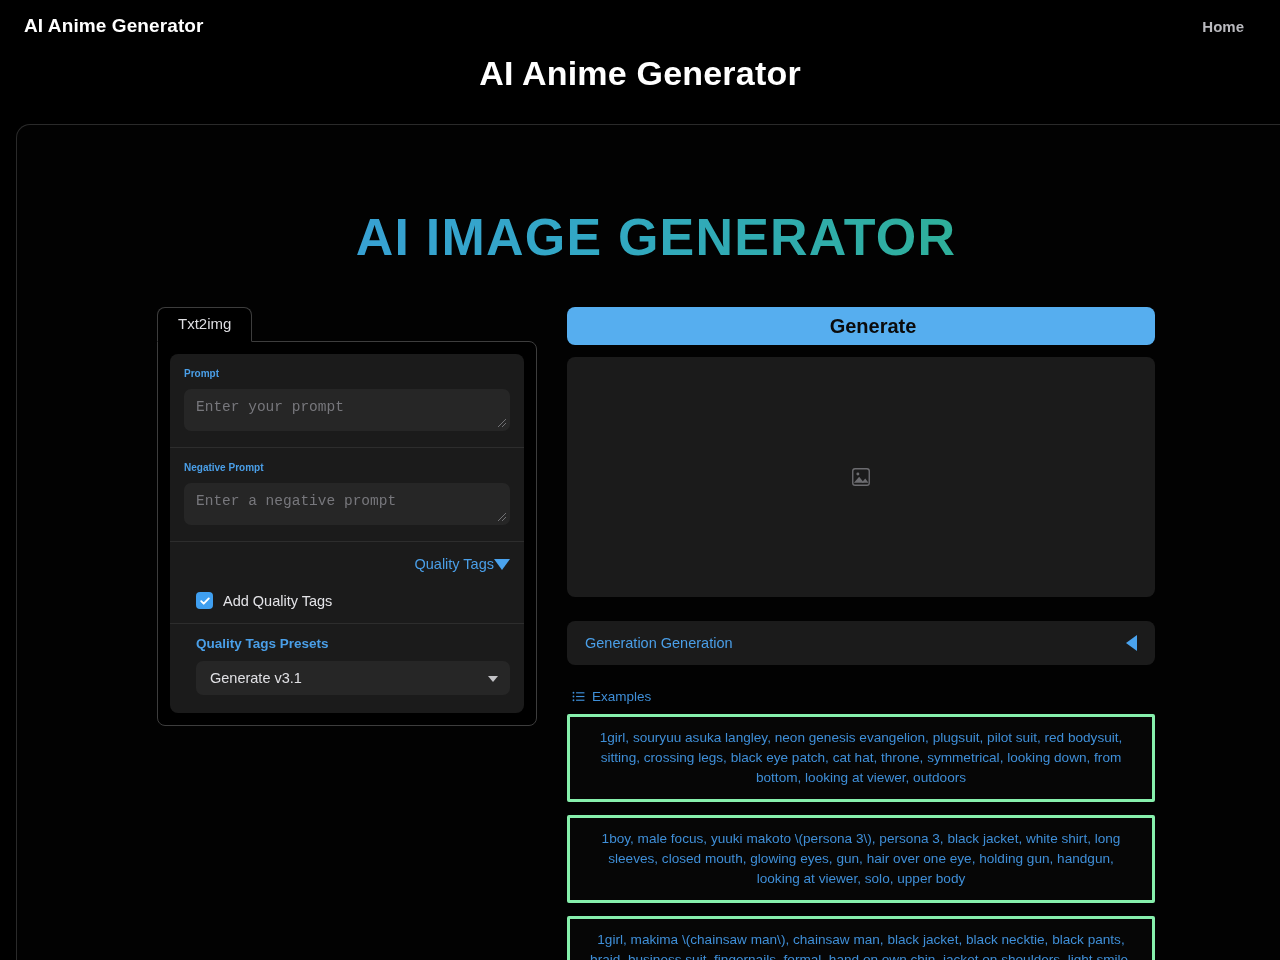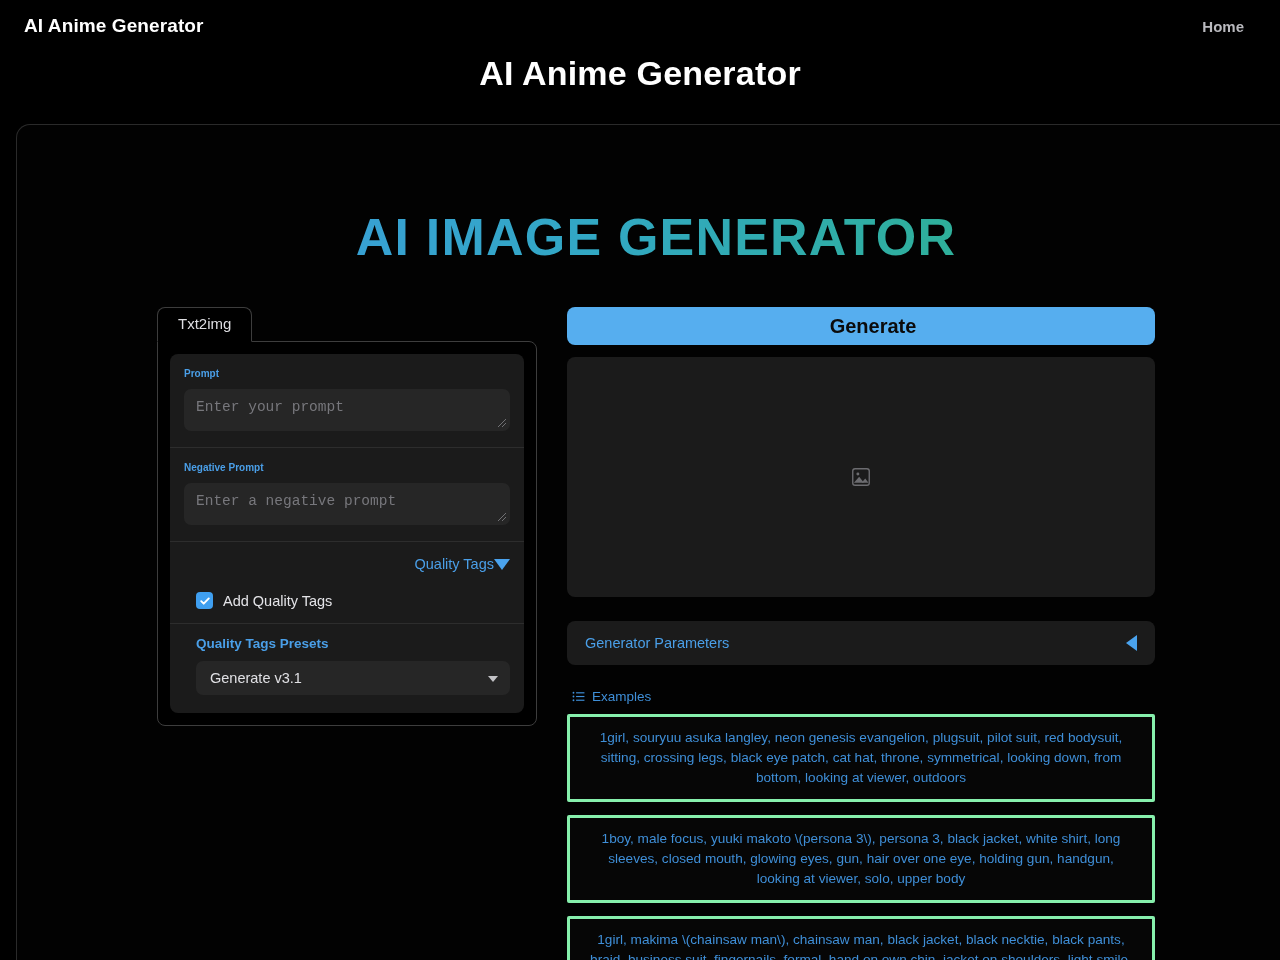--- a/index.html
+++ b/index.html
@@ -382,21 +382,21 @@
       <div class="image-stage">
         <svg width="22" height="22" viewBox="0 0 24 24">
           <rect x="3" y="3" width="18" height="18" rx="2.5" ry="2.5" fill="none" stroke="#6c6c70" stroke-width="1.5"></rect>
           <circle cx="8.6" cy="8.8" r="1.6" fill="#6c6c70"></circle>
           <path d="M4.3 18.4 L10 11.6 L15.2 18.4 Z" fill="#6c6c70"></path>
           <path d="M12.6 18.4 L16.6 13.6 L20.2 18.4 Z" fill="#6c6c70"></path>
         </svg>
       </div>
 
       <div class="params-bar">
-        <span class="params-title">Generator Parameters</span>
+        <span class="params-title">Generation Generation</span>
         <span class="tri-left"></span>
       </div>
 
       <div class="examples-head">
         <svg width="13" height="13" viewBox="0 0 14 14">
           <circle cx="1.6" cy="3" r="1" fill="#3f8fd8"></circle>
           <circle cx="1.6" cy="7" r="1" fill="#3f8fd8"></circle>
           <circle cx="1.6" cy="11" r="1" fill="#3f8fd8"></circle>
           <rect x="4.4" y="2.4" width="9" height="1.25" fill="#3f8fd8"></rect>
           <rect x="4.4" y="6.4" width="9" height="1.25" fill="#3f8fd8"></rect>

